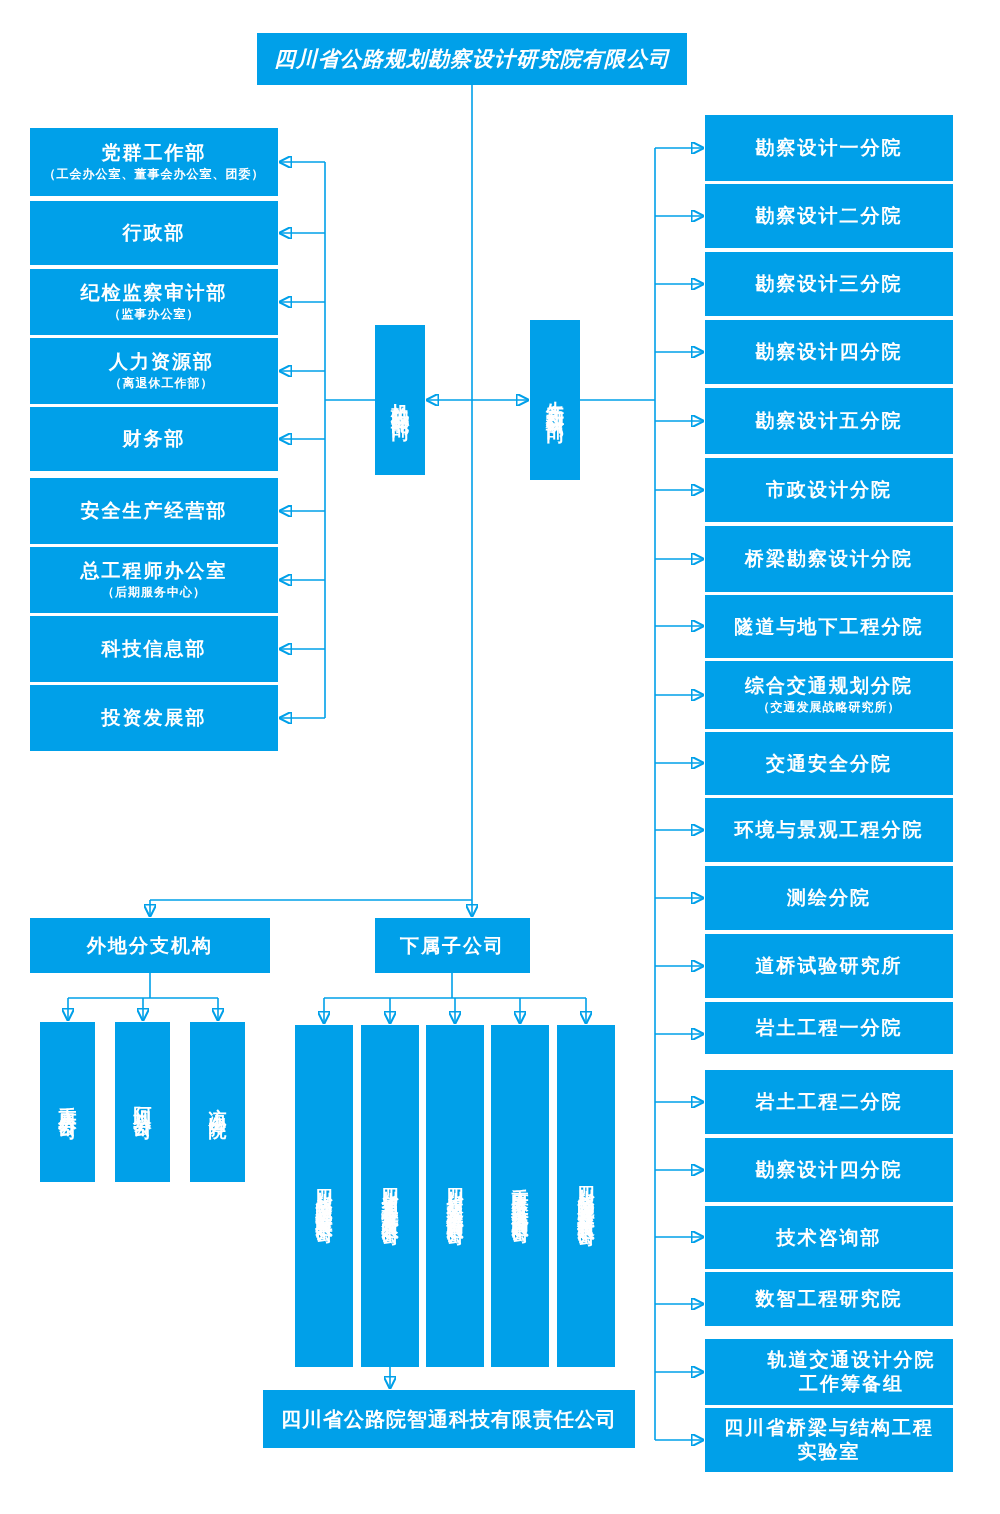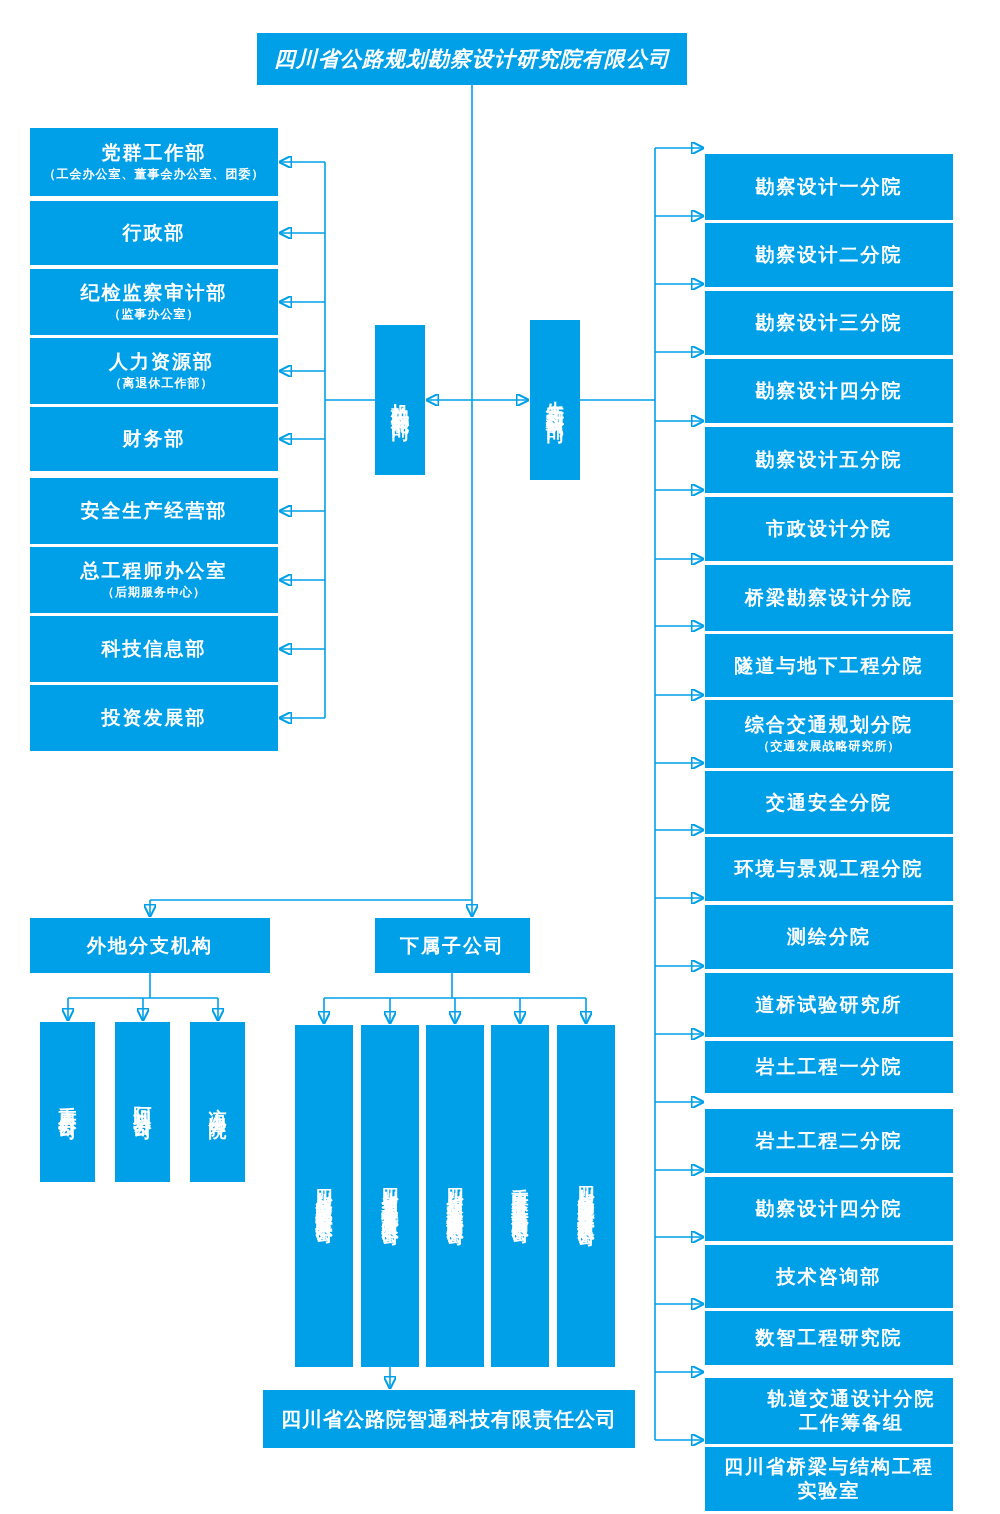--- a/index.html
+++ b/index.html
@@ -9,21 +9,21 @@
   .wires path { stroke:#00a0e9; stroke-width:1.6; fill:none; }
   .box {
     position:absolute; z-index:1; background:#00a0e9; color:#ffffff;
     display:flex; flex-direction:column; align-items:center; justify-content:center;
     text-align:center; font-weight:bold; box-sizing:border-box;
   }
   .t   { font-size:19px; line-height:1.25; letter-spacing:2px; }
   .sub { font-size:12px; line-height:1.5; letter-spacing:1px; }
   .title-box .t { font-size:21px; letter-spacing:1px; }
   .lbox { left:30px;  width:248px; }
-  .rbox { left:705px; width:248px;margin-top:39px; }
+  .rbox { left:705px; width:248px; }
   .vt  { writing-mode:vertical-rl; text-orientation:upright; font-size:18px; letter-spacing:4px; line-height:1; }
   .vt-sub { writing-mode:vertical-rl; text-orientation:upright; font-size:17px; letter-spacing:3px; line-height:1; }
   .bottom-box .t { font-size:20px; letter-spacing:1px; }
 </style>
 </head>
 <body>
 
 <div class="stage">
 
   <svg class="wires" width="1000" height="1514" viewBox="0 0 1000 1514">

